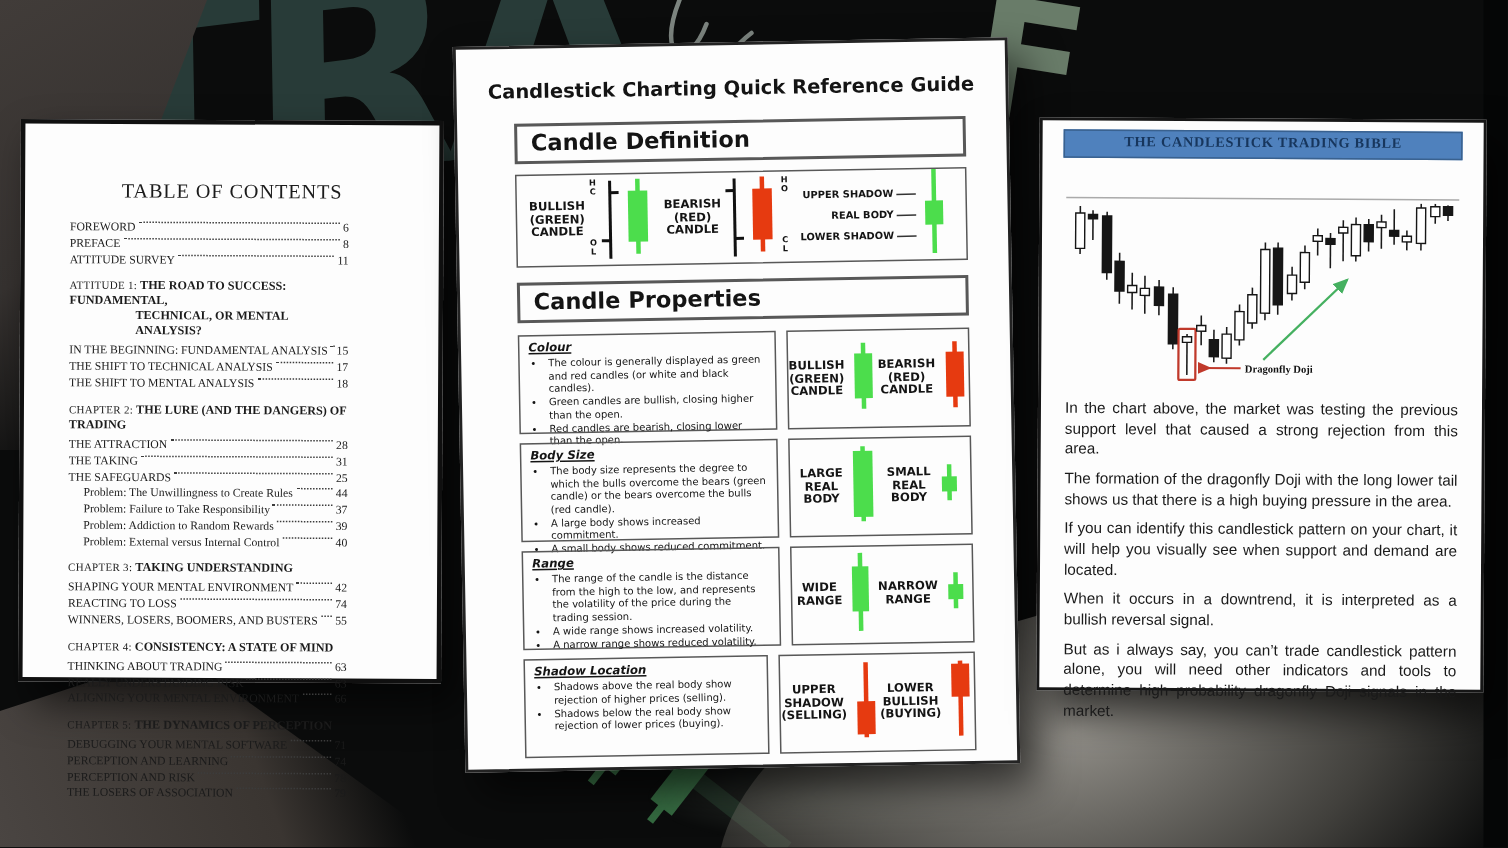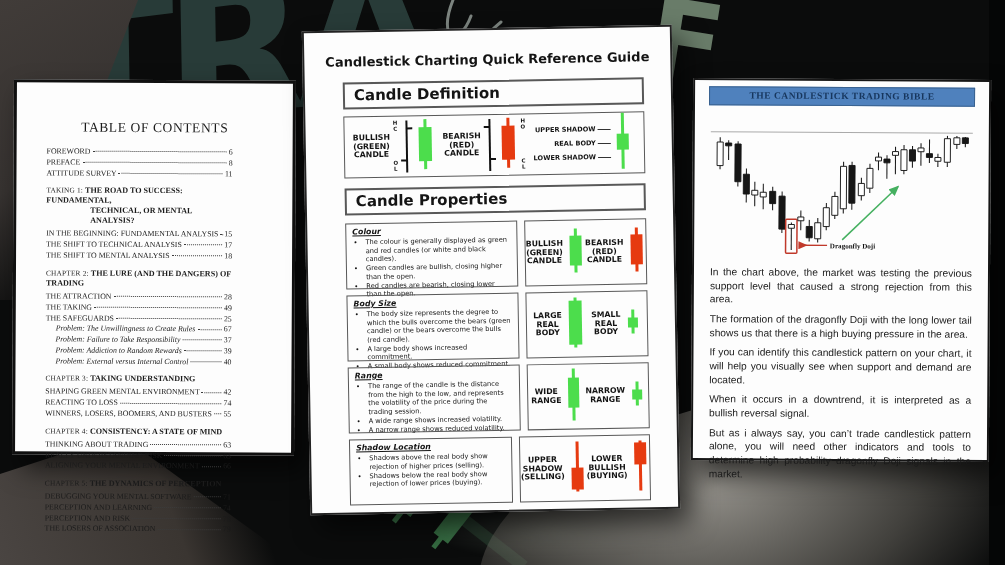--- a/index.html
+++ b/index.html
@@ -50,22 +50,22 @@
   .page{position:absolute;background:#fdfdfd;box-sizing:border-box;
         box-shadow:10px 14px 26px rgba(0,0,0,.6);}
 
   
   .page-toc{
     left:13px;top:80px;width:282px;height:375px;border:3px solid #101010;
     transform:rotate(.3deg);font-family:"Liberation Serif",serif;color:#1b1b1b;
   }
   .toc-title{margin-top:37px;text-align:center;font-size:13.5px;letter-spacing:.6px;}
   .toc-body{margin:12px 60px 0 30px;}
-  .toc-row{display:flex;align-items:center;font-size:7.8px;line-height:1.12;margin-bottom:2.2px;}
-  .toc-row.italic .toc-label{font-style:italic;padding-left:10px;}
+  .toc-row{display:flex;align-items:flex-start;font-size:7.8px;line-height:1.12;margin-bottom:2.2px;}
+  .toc-row.italic .toc-label{padding-left:10px;}
   .toc-leader{flex:1;border-bottom:1px dotted #3c3c3c;margin:0 2px 1.5px;}
   .toc-chapter{margin:7.5px 0 4px;font-size:8.1px;line-height:1.25;}
   .toc-chapter .ch-prefix{font-size:7.3px;letter-spacing:.2px;}
   .toc-chapter .ch-title{font-weight:bold;}
   .toc-chapter .ch-line2{font-weight:bold;padding-left:44px;}
 
   
   .page-guide{
     left:306px;top:28px;width:370px;height:484px;border:2px solid #232323;
     transform:rotate(-1deg);font-family:"DejaVu Sans",sans-serif;color:#141414;
@@ -149,21 +149,21 @@
         <div class="toc-row">
           <span class="toc-label">PREFACE</span>
           <span class="toc-leader"></span>
           <span class="toc-num">8</span>
         </div>
         <div class="toc-row">
           <span class="toc-label">ATTITUDE SURVEY</span>
           <span class="toc-leader"></span>
           <span class="toc-num">11</span>
         </div>
-        <div class="toc-chapter"><span class="ch-prefix">TAKING 1: </span><span class="ch-title">THE ROAD TO SUCCESS: FUNDAMENTAL,</span><div class="ch-line2">TECHNICAL, OR MENTAL ANALYSIS?</div></div>
+        <div class="toc-chapter"><span class="ch-prefix">ATTITUDE 1: </span><span class="ch-title">THE ROAD TO SUCCESS: FUNDAMENTAL,</span><div class="ch-line2">TECHNICAL, OR MENTAL ANALYSIS?</div></div>
         <div class="toc-row">
           <span class="toc-label">IN THE BEGINNING: FUNDAMENTAL ANALYSIS</span>
           <span class="toc-leader"></span>
           <span class="toc-num">15</span>
         </div>
         <div class="toc-row">
           <span class="toc-label">THE SHIFT TO TECHNICAL ANALYSIS</span>
           <span class="toc-leader"></span>
           <span class="toc-num">17</span>
         </div>
@@ -174,50 +174,50 @@
         </div>
         <div class="toc-chapter"><span class="ch-prefix">CHAPTER 2: </span><span class="ch-title">THE LURE (AND THE DANGERS) OF TRADING</span></div>
         <div class="toc-row">
           <span class="toc-label">THE ATTRACTION</span>
           <span class="toc-leader"></span>
           <span class="toc-num">28</span>
         </div>
         <div class="toc-row">
           <span class="toc-label">THE TAKING</span>
           <span class="toc-leader"></span>
-          <span class="toc-num">49</span>
+          <span class="toc-num">31</span>
         </div>
         <div class="toc-row">
           <span class="toc-label">THE SAFEGUARDS</span>
           <span class="toc-leader"></span>
           <span class="toc-num">25</span>
         </div>
         <div class="toc-row italic">
           <span class="toc-label">Problem: The Unwillingness to Create Rules</span>
           <span class="toc-leader"></span>
-          <span class="toc-num">67</span>
+          <span class="toc-num">44</span>
         </div>
         <div class="toc-row italic">
           <span class="toc-label">Problem: Failure to Take Responsibility</span>
           <span class="toc-leader"></span>
           <span class="toc-num">37</span>
         </div>
         <div class="toc-row italic">
           <span class="toc-label">Problem: Addiction to Random Rewards</span>
           <span class="toc-leader"></span>
           <span class="toc-num">39</span>
         </div>
         <div class="toc-row italic">
           <span class="toc-label">Problem: External versus Internal Control</span>
           <span class="toc-leader"></span>
           <span class="toc-num">40</span>
         </div>
         <div class="toc-chapter"><span class="ch-prefix">CHAPTER 3: </span><span class="ch-title">TAKING UNDERSTANDING</span></div>
         <div class="toc-row">
-          <span class="toc-label">SHAPING GREEN MENTAL ENVIRONMENT</span>
+          <span class="toc-label">SHAPING YOUR MENTAL ENVIRONMENT</span>
           <span class="toc-leader"></span>
           <span class="toc-num">42</span>
         </div>
         <div class="toc-row">
           <span class="toc-label">REACTING TO LOSS</span>
           <span class="toc-leader"></span>
           <span class="toc-num">74</span>
         </div>
         <div class="toc-row">
           <span class="toc-label">WINNERS, LOSERS, BOOMERS, AND BUSTERS</span>

